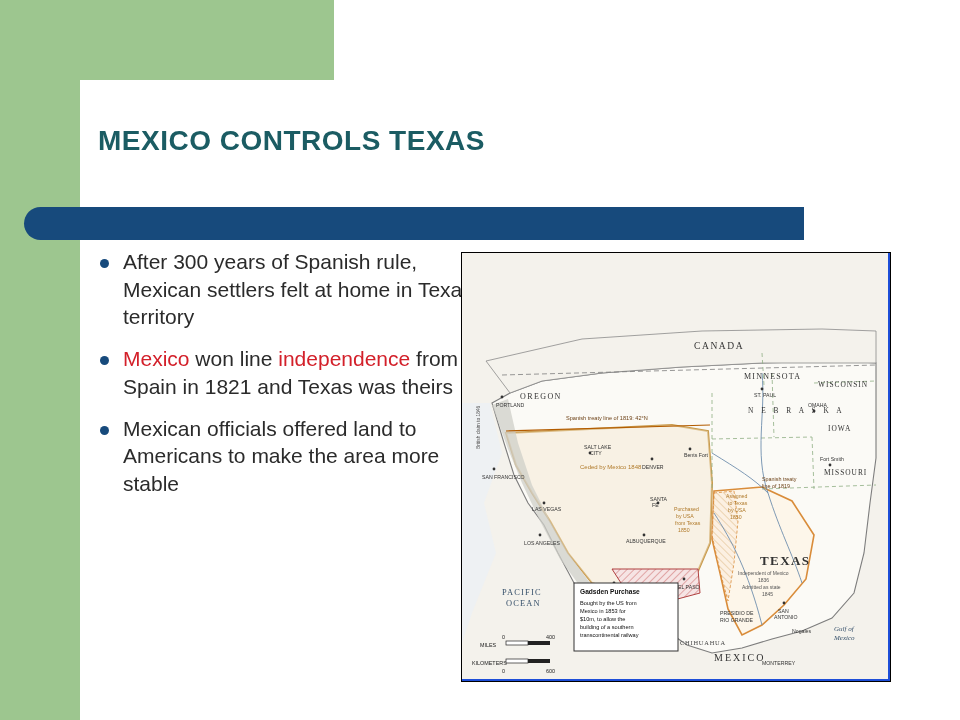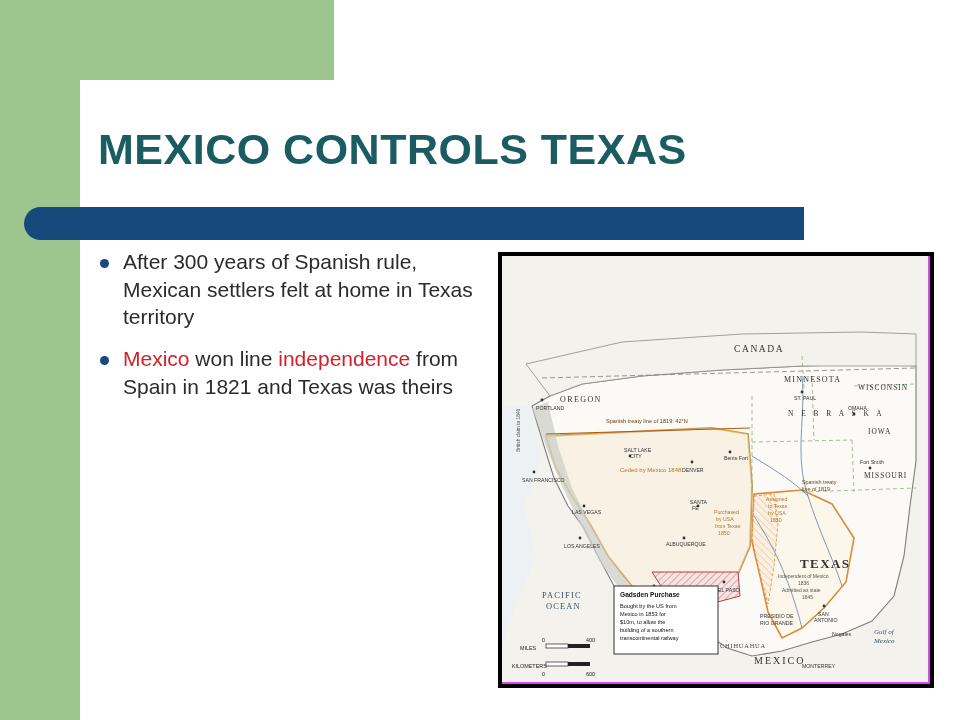--- a/index.html
+++ b/index.html
@@ -56,21 +56,21 @@
     background: #ffffff;
     border-top-left-radius: 46px;
   }
 
   
   .title {
     position: absolute;
     left: 98px;
     top: 126px;
     width: 820px;
-    font-size: 43px;
+    font-size: 28px;
     font-weight: bold;
     color: #1b5c63;
     letter-spacing: 0.5px;
     line-height: 1.1;
   }
 
   
   .navy-bar {
     position: absolute;
     left: 24px;
@@ -108,26 +108,26 @@
     line-height: 1.32;
     color: #2b2b2b;
   }
   .hl {
     color: #d3202a;
   }
 
   
   .map-frame {
     position: absolute;
-    left: 498px;
+    left: 461px;
     top: 252px;
     width: 428px;
     height: 428px;
-    border: 4px solid #000000;
-    background: #d946ef;
+    border: 1px solid #000000;
+    background: #1d4ed8;
     overflow: hidden;
   }
   .map-canvas {
     position: absolute;
     inset: 0;
   }
   .map-canvas svg {
     display: block;
   }
 </style>
@@ -154,20 +154,26 @@
       </div>
     </div>
 
     <div class="bullet-row">
       <div class="bullet-dot"></div>
       <div class="bullet-text">
         <span class="hl">Mexico</span><span> won line </span><span class="hl">independence</span><span> from Spain in 1821 and Texas was theirs</span>
       </div>
     </div>
 
+    <div class="bullet-row">
+      <div class="bullet-dot"></div>
+      <div class="bullet-text">
+        <span>Mexican officials offered land to Americans to make the area more stable</span>
+      </div>
+    </div>
 
 
   </div>
 
   <div class="map-frame">
     <div class="map-canvas">
       <svg width="426" height="426" viewBox="0 0 426 426" xmlns="http://www.w3.org/2000/svg">
         <defs>
           <pattern id="hatch" width="5" height="5" patternUnits="userSpaceOnUse" patternTransform="rotate(45)">
             <rect width="5" height="5" fill="#f6e4e4"></rect>

